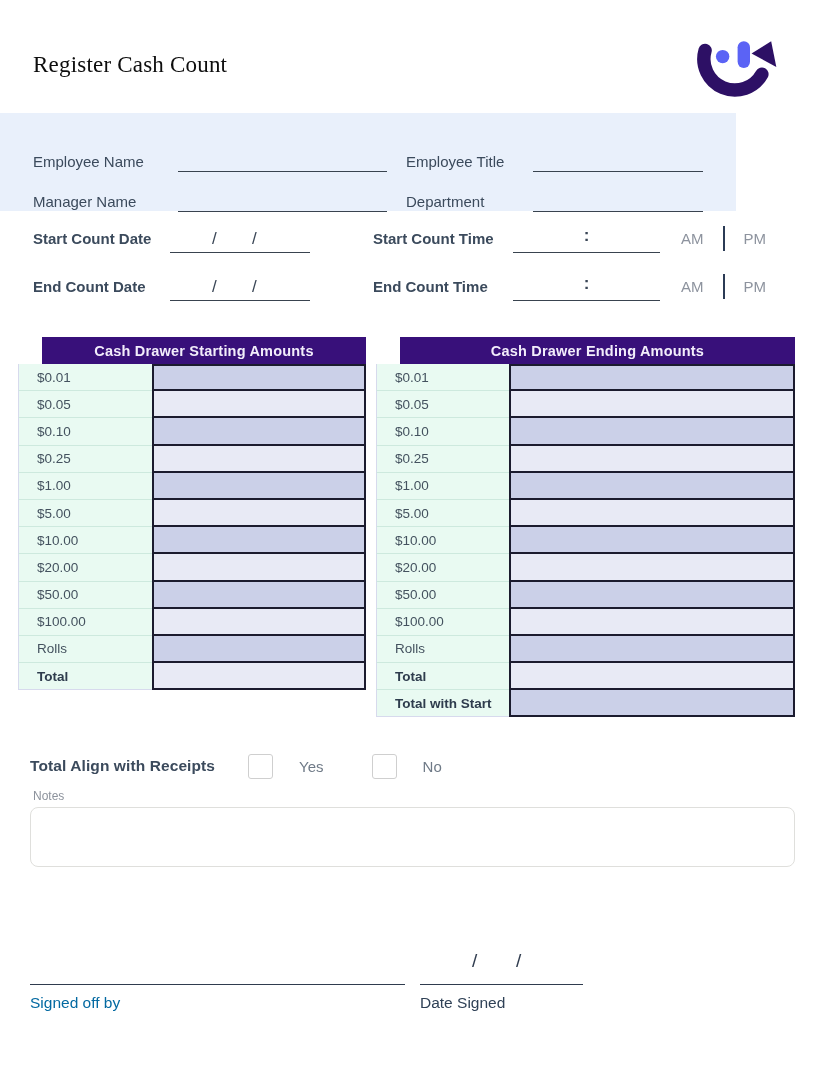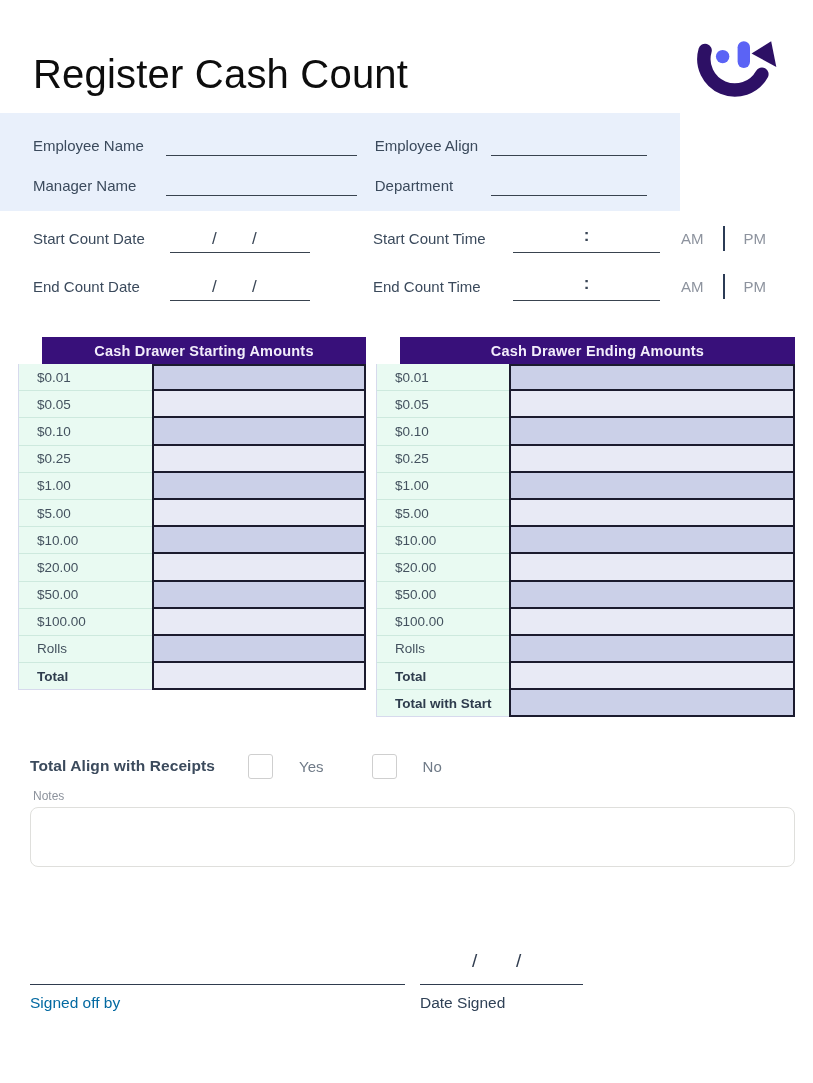--- a/index.html
+++ b/index.html
@@ -4,38 +4,38 @@
 <style>
   * { margin:0; padding:0; box-sizing:border-box; }
   html,body { background:#ffffff; }
   .page {
     position:relative; width:813px; height:1083px; margin:0 auto;
     background:#ffffff; font-family:"Liberation Sans", sans-serif; overflow:hidden;
   }
   
   .title {
     position:absolute; left:33px; top:52px;
-    font-size:40px; font-weight:500; color:#0d0d0d; letter-spacing:.2px;
+    font-size:23px; font-weight:500; color:#0d0d0d; letter-spacing:.2px;font-family:Liberation Serif, serif;
   }
   .logo { position:absolute; right:36px; top:37px; width:86px; height:64px; }
   
   .band {
-    position:absolute; top:113px; left:0; width:680px; height:98px;
-    background:#E9F0FB; padding-top:12px;
+    position:absolute; top:113px; left:0; width:736px; height:98px;
+    background:#E9F0FB; padding-top:28px;
   }
   .info-row { display:flex; align-items:center; height:40px; padding:0 33px; }
   .f-label { font-size:15px; font-weight:500; color:#3B4A5C; }
   .lab-w1 { width:157px; } .lab-w2 { width:137px; }
   .i-line { height:22px; border-bottom:1.6px solid #39434F; position:relative; }
   .line-w1 { width:225px; } .line-w2 { width:184px; }
   .col-gap { width:21px; }
   
   .count-section { position:absolute; top:213px; left:0; width:813px; }
   .count-row { display:flex; align-items:center; height:46px; padding:0 33px; margin-top:2px; }
-  .c-label { font-size:15px; font-weight:400; color:#3B4A5C; }
+  .c-label { font-size:15px; font-weight:700; color:#3B4A5C; }
   .c-lab-date { width:137px; }
   .c-lab-time { width:140px; margin-left:63px; }
   .c-line { height:30px; border-bottom:1.6px solid #39434F; position:relative; }
   .date-line { width:140px; }
   .time-line { width:147px; }
   .slash { position:absolute; bottom:3px; font-size:17px; color:#3A4656; }
   .slash-1 { left:42px; } .slash-2 { left:82px; }
   .colon { position:absolute; bottom:6px; left:50%; transform:translateX(-50%); font-size:17px; font-weight:bold; color:#3A4656; }
   .ampm { font-size:15px; color:#8D939E; }
   .am { margin-left:21px; }
@@ -98,21 +98,21 @@
       <circle cx="30" cy="19" r="6.5" fill="#5B63F5"></circle>
       <rect x="44.5" y="4" width="12" height="26" rx="6" fill="#5B63F5"></rect>
     </svg>
   </div>
 
   <div class="band">
     <div class="info-row">
       <span class="f-label lab-w1">Employee Name</span>
       <span class="i-line line-w1"></span>
       <span class="col-gap"></span>
-      <span class="f-label lab-w2">Employee Align</span>
+      <span class="f-label lab-w2">Employee Title</span>
       <span class="i-line line-w2"></span>
     </div>
     <div class="info-row">
       <span class="f-label lab-w1">Manager Name</span>
       <span class="i-line line-w1"></span>
       <span class="col-gap"></span>
       <span class="f-label lab-w2">Department</span>
       <span class="i-line line-w2"></span>
     </div>
   </div>

